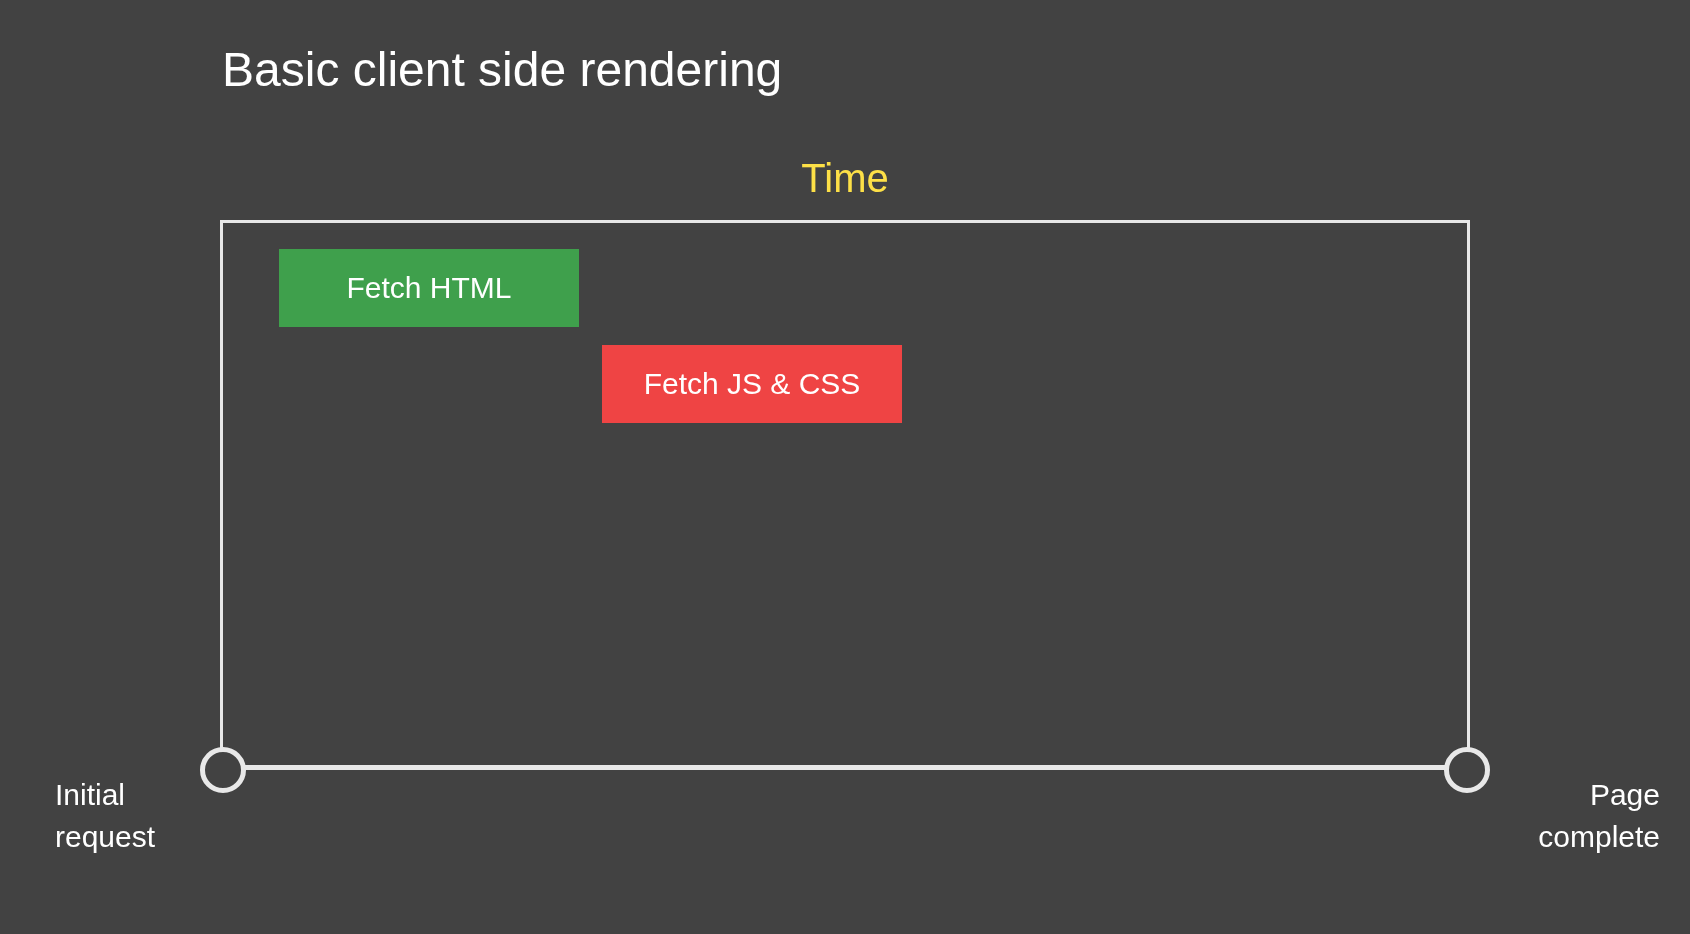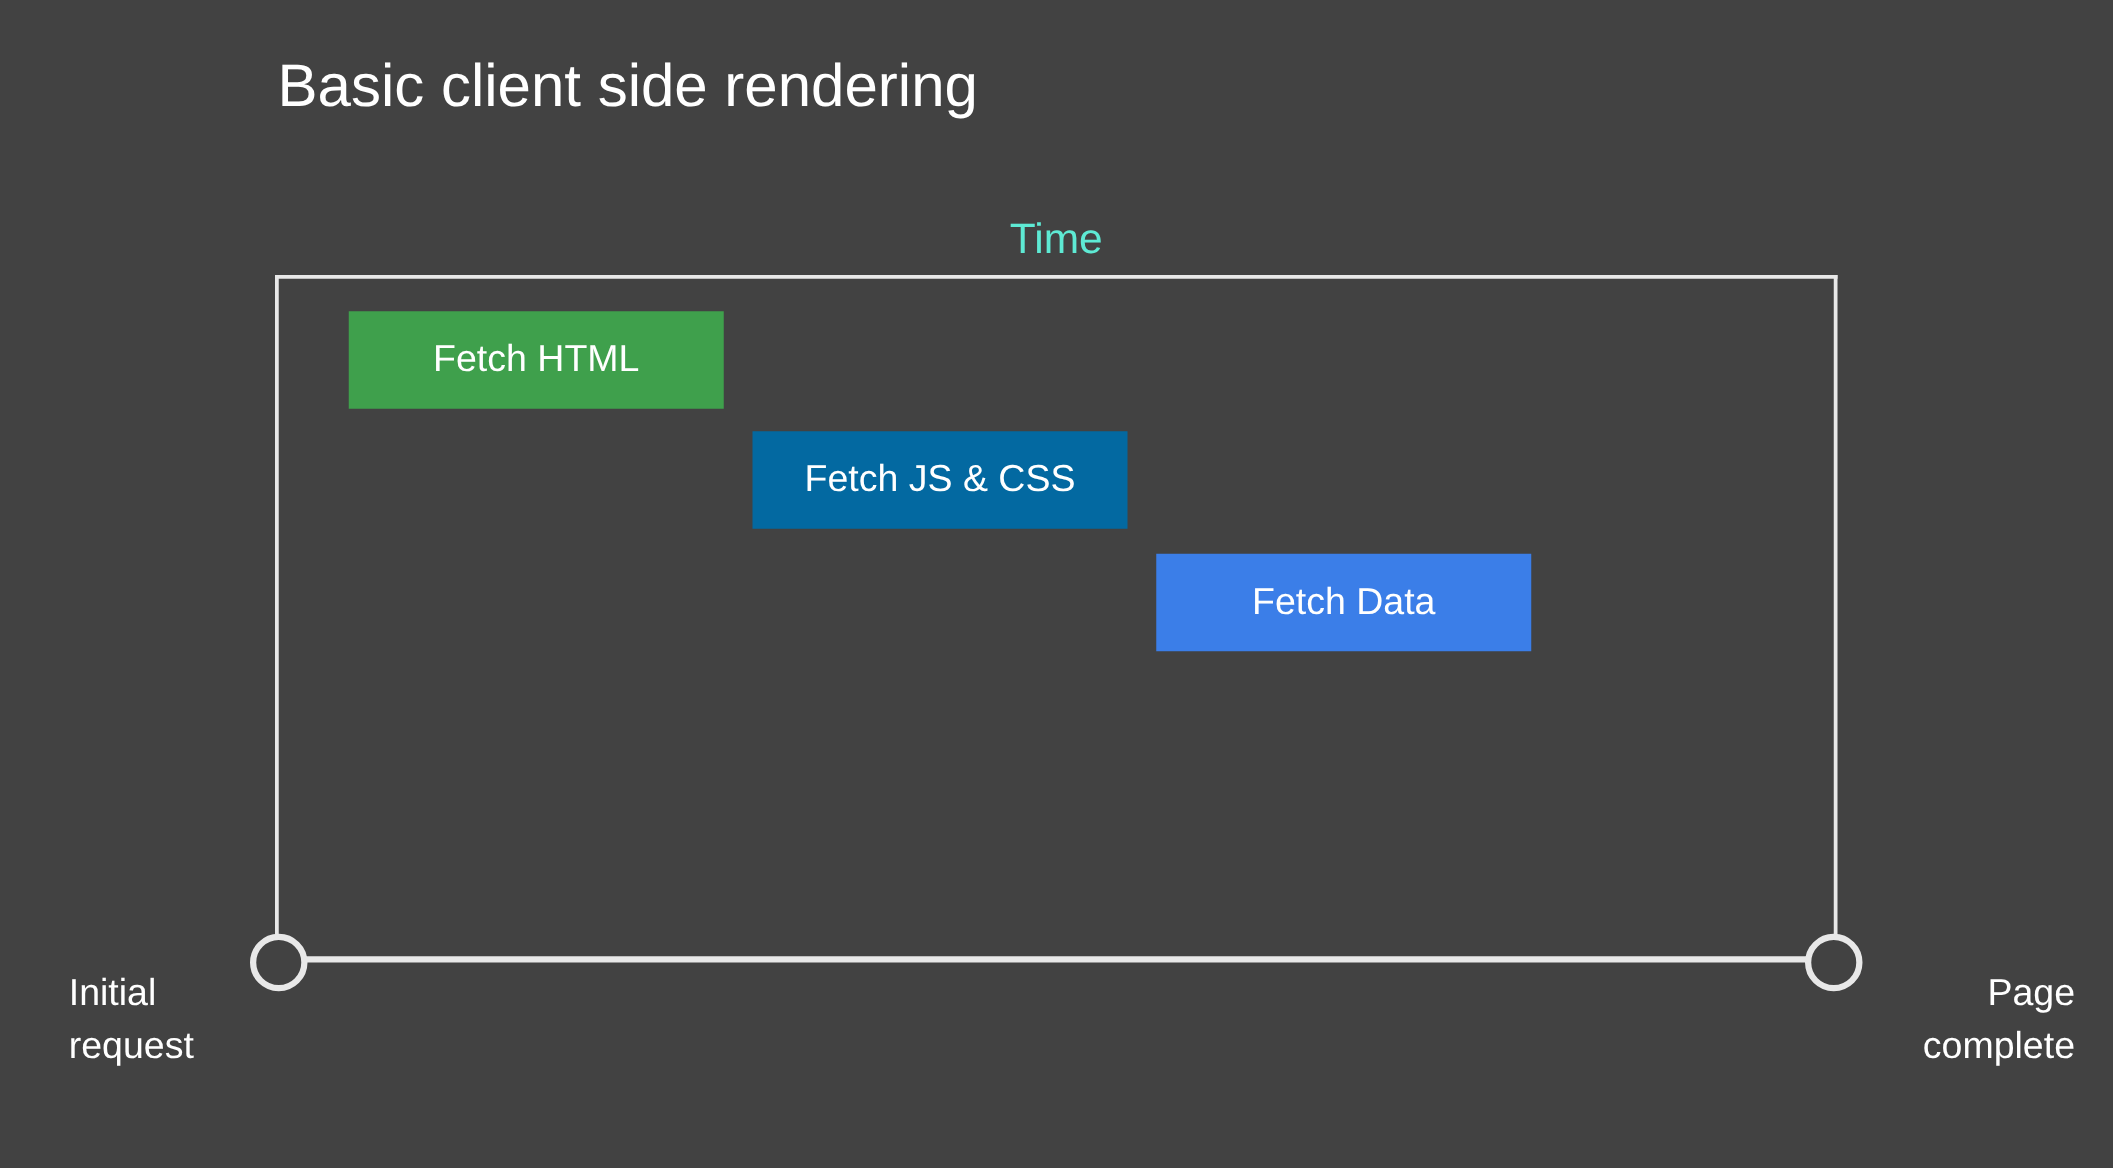--- a/index.html
+++ b/index.html
@@ -18,25 +18,25 @@
     .title {
       position: absolute;
       top: 42px;
       left: 222px;
       color: #ffffff;
       font-size: 48px;
       font-weight: 400;
     }
     .time-label {
       position: absolute;
-      top: 172px;
+      top: 156px;
       left: 50%;
       transform: translateX(-50%);
-      color: #5eead4;
-      font-size: 34px;
+      color: #fde047;
+      font-size: 40px;
       font-weight: 400;
     }
     .diagram-box {
       position: absolute;
       top: 220px;
       left: 220px;
       width: 1250px;
       height: 550px;
       border-left: 3px solid #e8e8e8;
       border-right: 3px solid #e8e8e8;
@@ -68,21 +68,21 @@
       width: 225px;
     }
     .bar-fetch-html {
       background: #3fa04c;
       color: #ffffff;
       left: 56px;
       top: 26px;
       width: 300px;
     }
     .bar-fetch-js {
-      background: #0369a1;
+      background: #ef4444;
       color: #ffffff;
       left: 379px;
       top: 122px;
       width: 300px;
     }
     .bar-fetch-data {
       background: #3b7ee8;
       color: #ffffff;
       left: 702px;
       top: 220px;
@@ -135,21 +135,20 @@
 </head>
 <body>
 
 <div class="title">Basic client side rendering</div>
 <div class="time-label">Time</div>
 
 <div class="diagram-box">
   <div class="lower-zone">
     <div class="bar bar-fetch-html">Fetch HTML</div>
     <div class="bar bar-fetch-js">Fetch JS &amp; CSS</div>
-    <div class="bar bar-fetch-data">Fetch Data</div>
   </div>
   <div class="timeline-line"></div>
   <div class="circle circle-left"></div>
   <div class="circle circle-right"></div>
 </div>
 
 <div class="label-initial">Initial request</div>
 <div class="label-complete">Page complete</div>
 
 </body></html>

